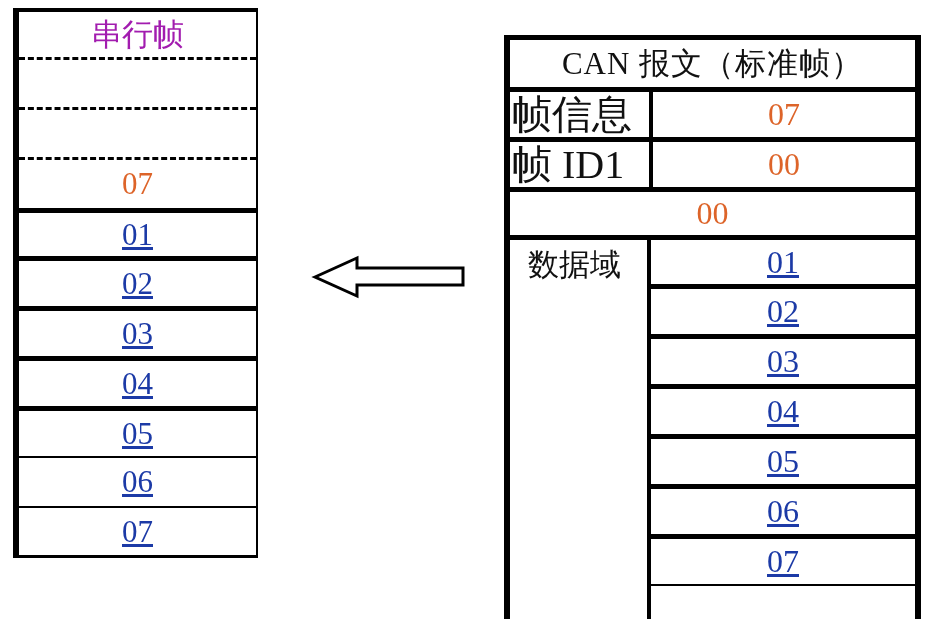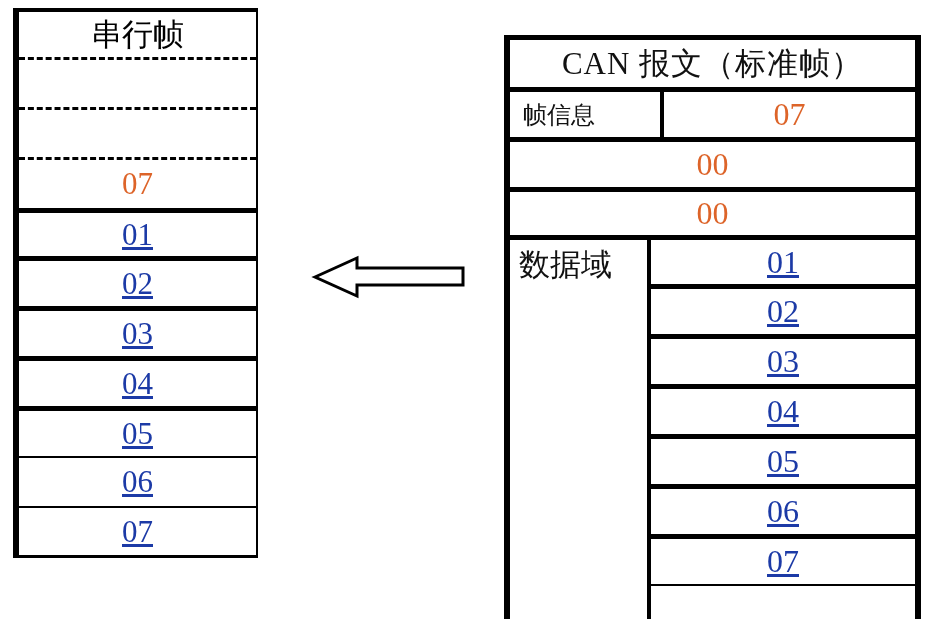--- a/index.html
+++ b/index.html
@@ -23,21 +23,21 @@
     position: absolute; left: 13px; top: 8px;
     width: 237px;
     border-top: 4px solid var(--line);
     border-left: 6px solid var(--line);
     border-right: 2px solid var(--line);
     border-bottom: 3px solid var(--line);
     background: var(--bg);
   }
   .s-row {
     display: flex; align-items: center; justify-content: center;
-    font-size: 31px; color: #000000;
+    font-size: 31px; color: #a21caf;
   }
   .s-row.dashed  { border-bottom: 3px dashed var(--line); }
   .s-row.thick   { border-bottom: 5px solid var(--line); }
   .s-row.thin    { border-bottom: 2px solid var(--line); }
 
   
   .can-table {
     position: absolute; left: 504px; top: 19px;
     width: 405px;
     border-top: 5px solid var(--line);
@@ -50,31 +50,31 @@
   .ct-header {
     height: 47px; border-bottom: 5px solid var(--line);
     display: flex; align-items: center; justify-content: center;
     font-size: 31px; color: #111;
     letter-spacing: 1px;
   }
   .ct-row { display: flex; border-bottom: 5px solid var(--line); }
   .ct-label {
     width: 137px; border-right: 4px solid var(--line);
     display: flex; align-items: center;
-    padding-left: 13px; font-size: 24px; color: #111;
+    padding-left: 2px; font-size: 40px; color: #111;
   }
   .ct-value {
     flex: 1; display: flex; align-items: center; justify-content: center;
     font-size: 32px;
   }
   .ct-datasec { display: flex; }
   .ct-datalabel { width: 137px; border-right: 4px solid var(--line); }
   .ct-datalabel-inner {
     height: 49px; display: flex; align-items: center;
-    padding-left: 9px; font-size: 31px; color: #111;
+    padding-left: 18px; font-size: 31px; color: #111;
   }
   .ct-datacol { flex: 1; display: flex; flex-direction: column; }
   .ct-datarow {
     display: flex; align-items: center; justify-content: center;
     font-size: 32px;
   }
   .ct-datarow.thick { border-bottom: 5px solid var(--line); }
   .ct-datarow.thin  { border-bottom: 2px solid var(--line); }
 
   .c-orange { color: var(--orange); }
@@ -109,20 +109,21 @@
   </div>
 
   <div class="can-table">
     <div class="ct-header">CAN 报文（标准帧）</div>
 
     <div class="ct-row" style="height:45px">
       <div class="ct-label">帧信息</div>
       <div class="ct-value c-orange">07</div>
     </div>
     <div class="ct-row" style="height:45px">
+      <div class="ct-label">帧 ID1</div>
       <div class="ct-value c-orange">00</div>
     </div>
     <div class="ct-row" style="height:43px">
       <div class="ct-value c-orange">00</div>
     </div>
 
     <div class="ct-datasec">
       <div class="ct-datalabel">
         <div class="ct-datalabel-inner">数据域</div>
       </div>

